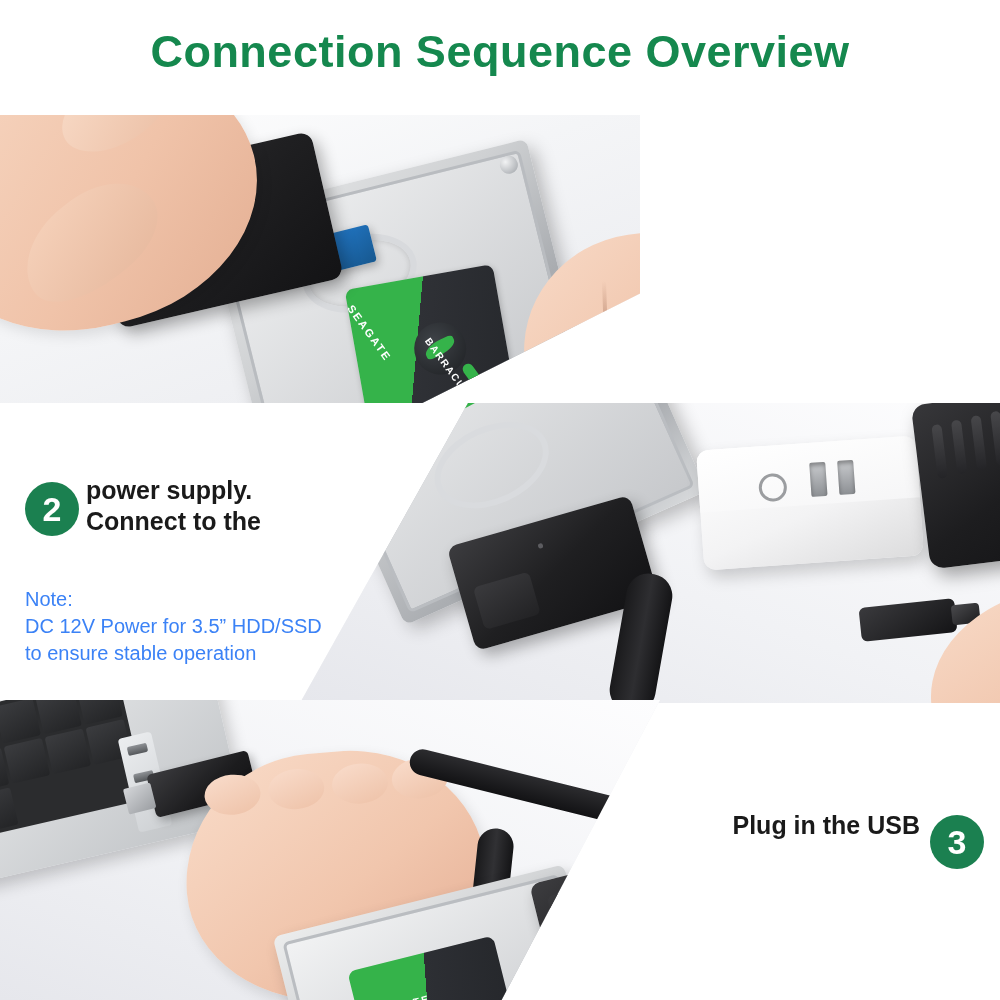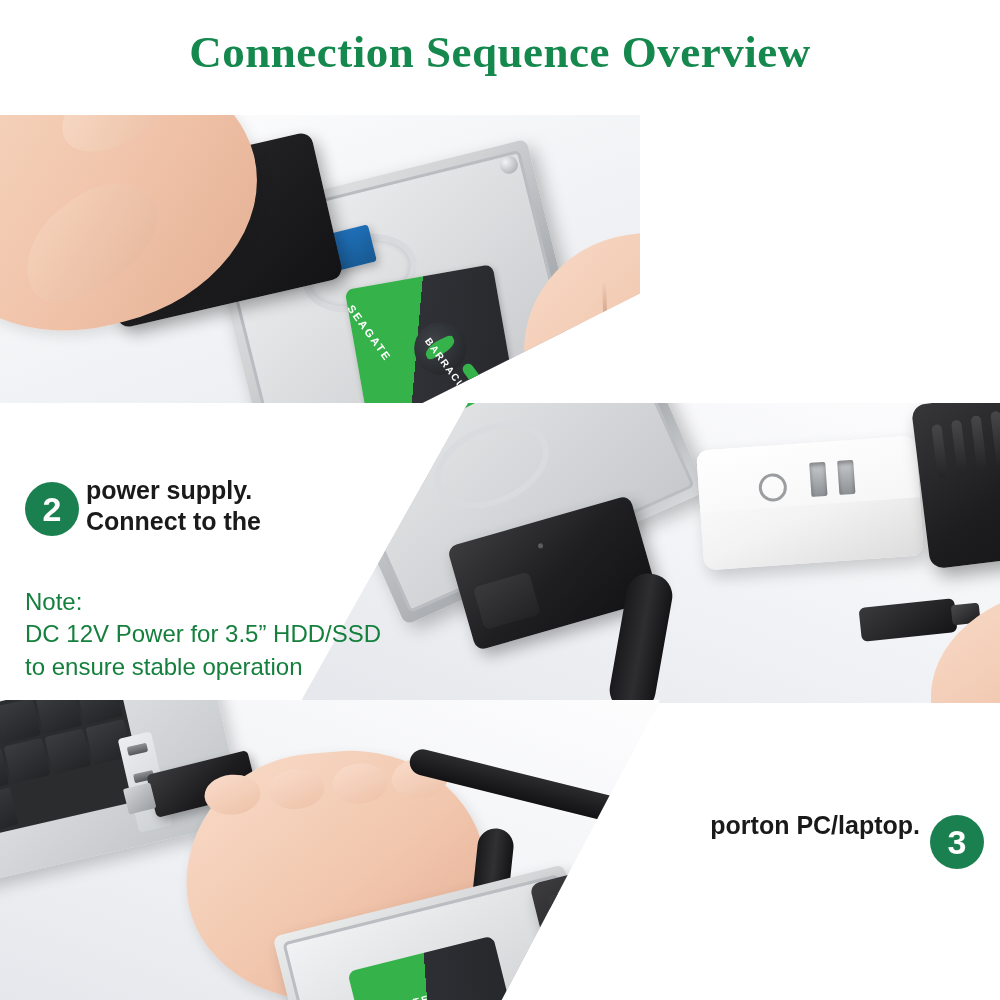--- a/index.html
+++ b/index.html
@@ -4,42 +4,42 @@
 <title>Connection Sequence Overview</title>
 <style>
   html,body{margin:0;padding:0;background:#ffffff;}
   body{width:1000px;height:1000px;overflow:hidden;
        font-family:"Liberation Sans","DejaVu Sans",sans-serif;}
   .page{position:relative;width:1000px;height:1000px;background:#fff;}
 
   
   .title{position:absolute;left:0;top:26px;width:1000px;text-align:center;
          font-size:45px;font-weight:bold;color:#15884e;letter-spacing:.5px;
-         white-space:nowrap;font-family:Liberation Serif, serif;}
+         white-space:nowrap;}
 
   
   .panel{position:absolute;overflow:hidden;}
   .photo{position:absolute;overflow:hidden;background:#f2f3f5;}
 
   
   .desk{position:absolute;inset:0;
         background:linear-gradient(160deg,#ffffff 0%,#f4f5f7 42%,#e9eaee 100%);}
   .desk2{position:absolute;inset:0;
         background:linear-gradient(200deg,#fdfdfe 0%,#f1f2f5 55%,#e6e7ec 100%);}
 
   
   .steptext{position:absolute;font-size:25px;font-weight:bold;color:#1a1a1a;
             line-height:1.24;}
   .steptext.right{text-align:right;}
   .steptext.left{text-align:left;}
   .badge{position:absolute;width:54px;height:54px;border-radius:50%;
          background:#1b8050;color:#fff;font-size:34px;font-weight:bold;
          display:flex;align-items:center;justify-content:center;
          font-family:"Liberation Sans","DejaVu Sans",sans-serif;}
-  .note{position:absolute;font-size:24px;color:#15803d;line-height:1.35;
+  .note{position:absolute;font-size:20px;color:#3b82f6;line-height:1.35;
         font-weight:normal;white-space:pre-line;}
 
   
   .p1{left:0;top:115px;width:640px;height:288px;}
   .p1 .clipdiag{position:absolute;inset:0;
      clip-path:polygon(0 0,100% 0,100% 62%,66% 100%,0 100%);}
   
   .hand1{position:absolute;left:-70px;top:-40px;width:330px;height:250px;
          background:linear-gradient(135deg,#f7d7c2 0%,#f0c3a9 55%,#e3ae92 100%);
          border-radius:48% 42% 50% 46%/55% 48% 52% 45%;
@@ -373,18 +373,18 @@
         </div>
       </div>
 
       <div class="adapter3">
         <span class="dot"></span>
         <span class="tab"></span>
       </div>
     </div>
 
     <div class="steptext right" style="left:640px;top:110px;width:280px">
-      <div>porton PC/laptop.</div>
+      <div>Plug in the USB</div>
     </div>
     <div class="badge" style="left:930px;top:115px">3</div>
   </div>
 
 </div>
 
 </body></html>

